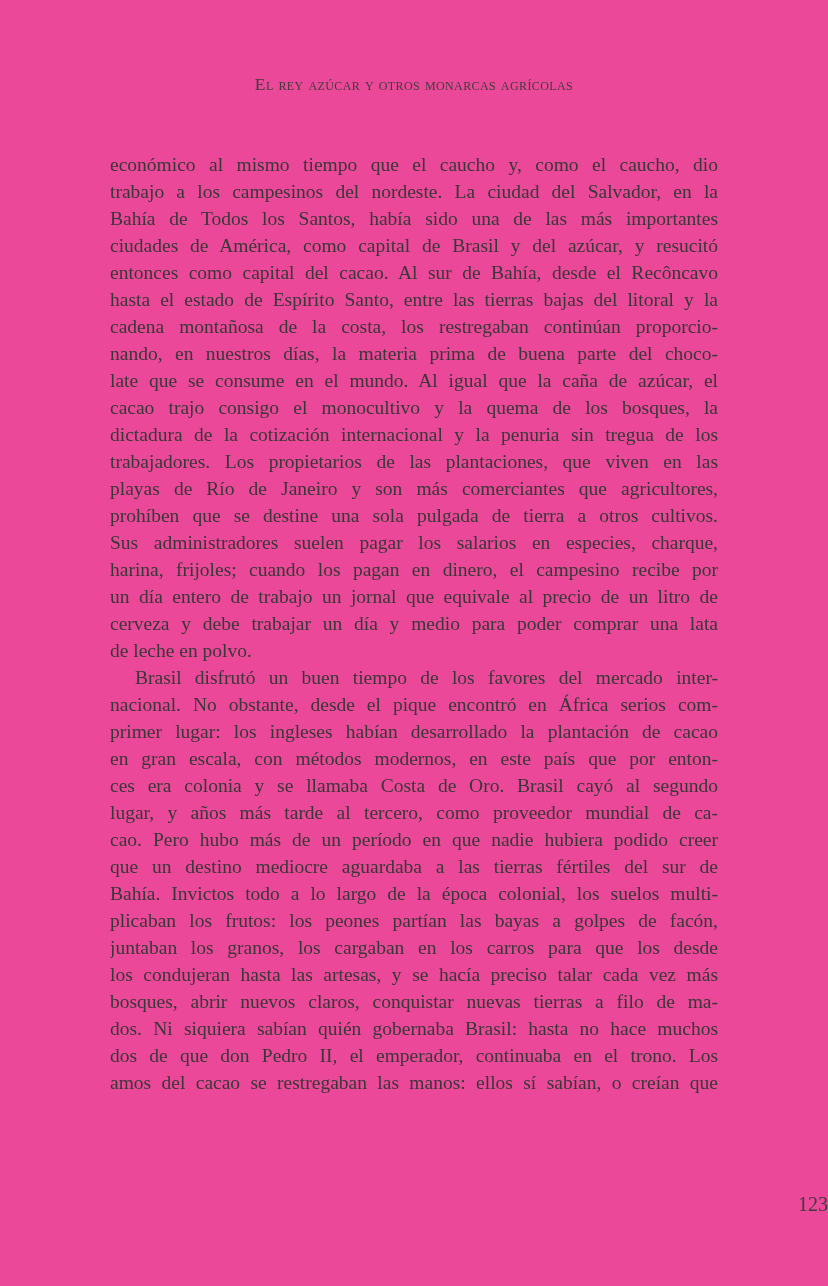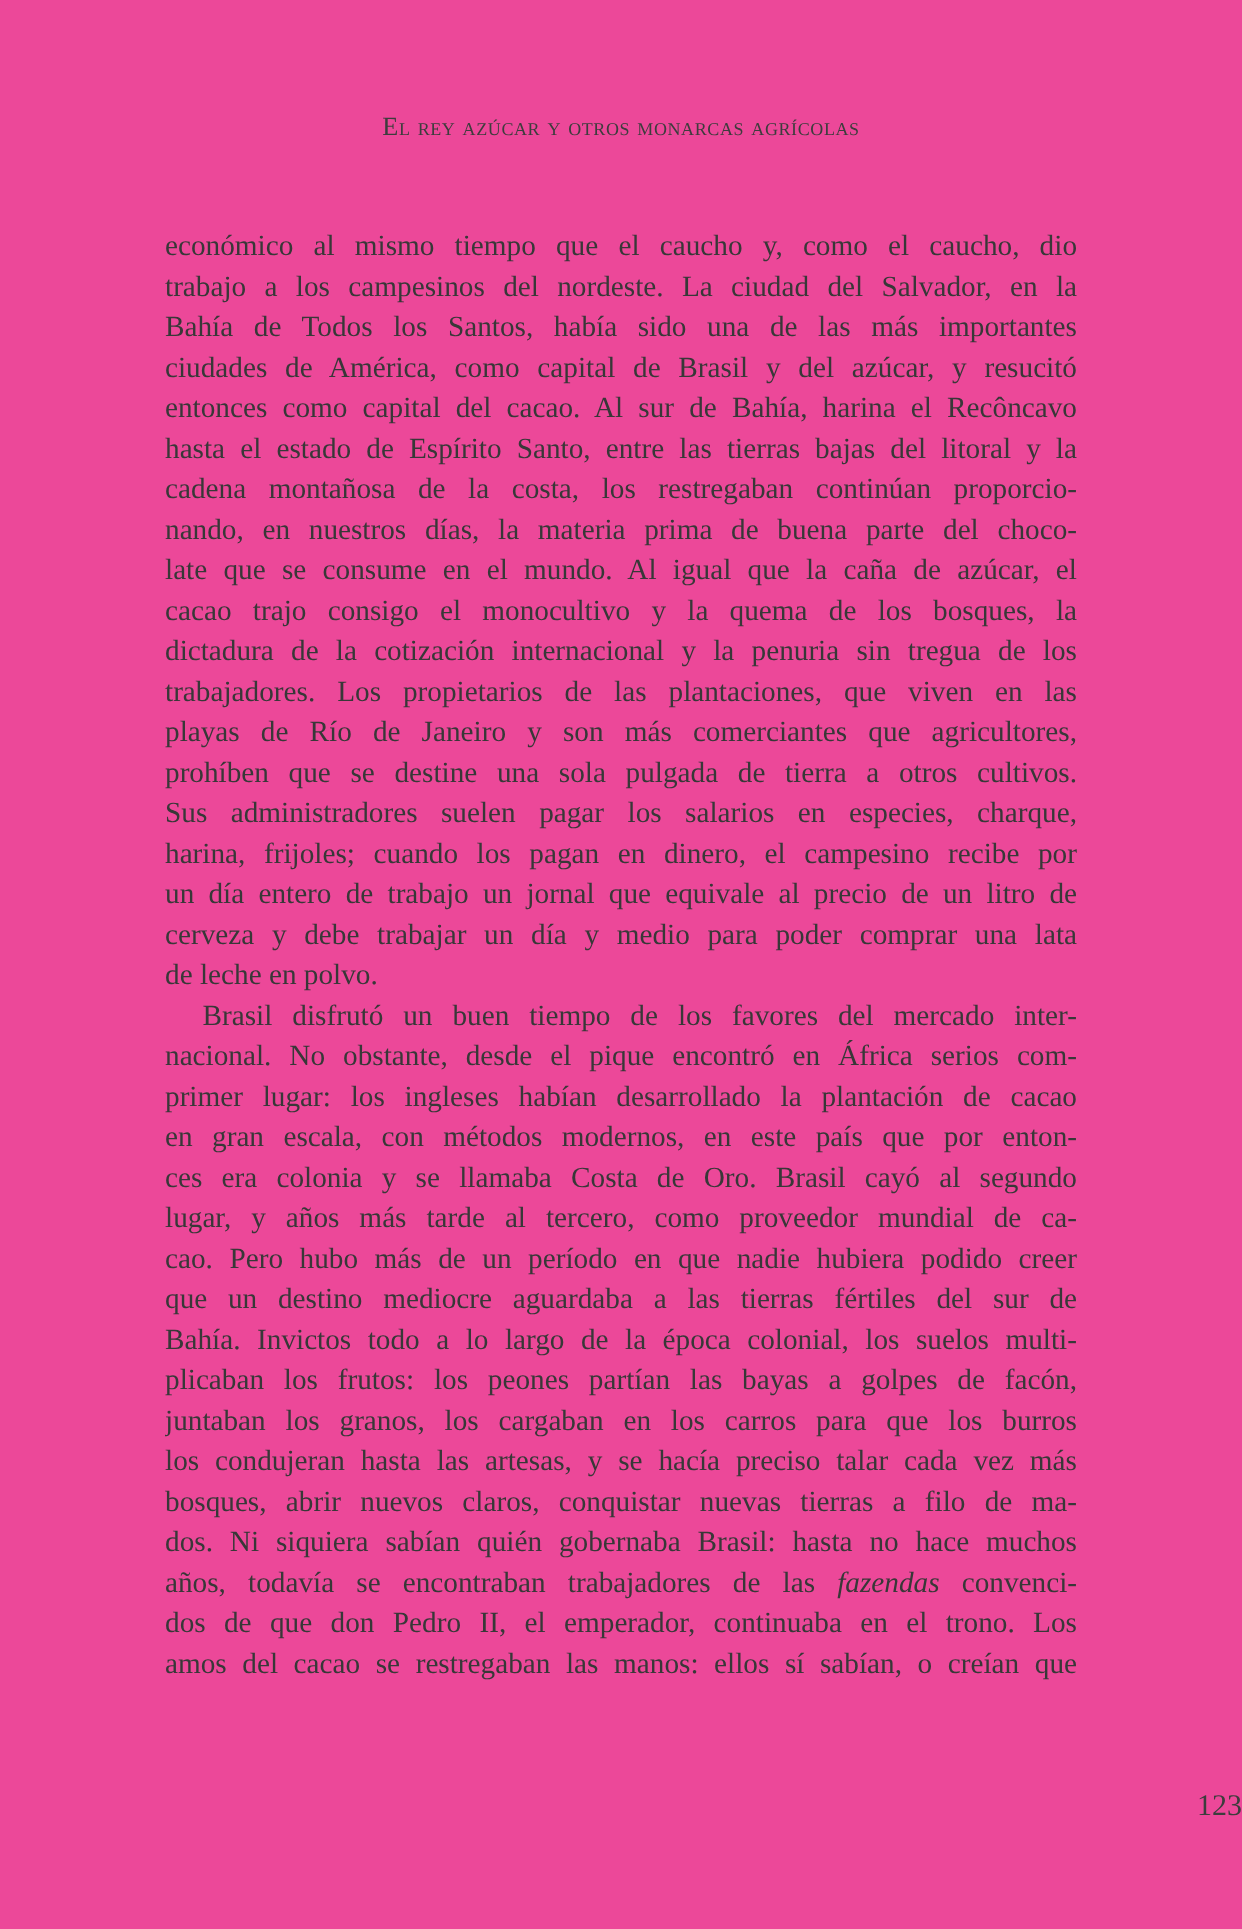--- a/index.html
+++ b/index.html
@@ -54,21 +54,21 @@
 <body>
 
 <div class="page">
   <div class="running-head">El rey azúcar y otros monarcas agrícolas</div>
 
   <div class="body-text">
       <div class="line">económico al mismo tiempo que el caucho y, como el caucho, dio</div>
       <div class="line">trabajo a los campesinos del nordeste. La ciudad del Salvador, en la</div>
       <div class="line">Bahía de Todos los Santos, había sido una de las más importantes</div>
       <div class="line">ciudades de América, como capital de Brasil y del azúcar, y resucitó</div>
-      <div class="line">entonces como capital del cacao. Al sur de Bahía, harina el Recôncavo</div>
+      <div class="line">entonces como capital del cacao. Al sur de Bahía, desde el Recôncavo</div>
       <div class="line">hasta el estado de Espírito Santo, entre las tierras bajas del litoral y la</div>
       <div class="line">cadena montañosa de la costa, los restregaban continúan proporcio-</div>
       <div class="line">nando, en nuestros días, la materia prima de buena parte del choco-</div>
       <div class="line">late que se consume en el mundo. Al igual que la caña de azúcar, el</div>
       <div class="line">cacao trajo consigo el monocultivo y la quema de los bosques, la</div>
       <div class="line">dictadura de la cotización internacional y la penuria sin tregua de los</div>
       <div class="line">trabajadores. Los propietarios de las plantaciones, que viven en las</div>
       <div class="line">playas de Río de Janeiro y son más comerciantes que agricultores,</div>
       <div class="line">prohíben que se destine una sola pulgada de tierra a otros cultivos.</div>
       <div class="line">Sus administradores suelen pagar los salarios en especies, charque,</div>
@@ -79,23 +79,22 @@
       <div class="line indent">Brasil disfrutó un buen tiempo de los favores del mercado inter-</div>
       <div class="line">nacional. No obstante, desde el pique encontró en África serios com-</div>
       <div class="line">primer lugar: los ingleses habían desarrollado la plantación de cacao</div>
       <div class="line">en gran escala, con métodos modernos, en este país que por enton-</div>
       <div class="line">ces era colonia y se llamaba Costa de Oro. Brasil cayó al segundo</div>
       <div class="line">lugar, y años más tarde al tercero, como proveedor mundial de ca-</div>
       <div class="line">cao. Pero hubo más de un período en que nadie hubiera podido creer</div>
       <div class="line">que un destino mediocre aguardaba a las tierras fértiles del sur de</div>
       <div class="line">Bahía. Invictos todo a lo largo de la época colonial, los suelos multi-</div>
       <div class="line">plicaban los frutos: los peones partían las bayas a golpes de facón,</div>
-      <div class="line">juntaban los granos, los cargaban en los carros para que los burros</div>
+      <div class="line">juntaban los granos, los cargaban en los carros para que los desde</div>
       <div class="line">los condujeran hasta las artesas, y se hacía preciso talar cada vez más</div>
       <div class="line">bosques, abrir nuevos claros, conquistar nuevas tierras a filo de ma-</div>
       <div class="line">dos. Ni siquiera sabían quién gobernaba Brasil: hasta no hace muchos</div>
-      <div class="line">años, todavía se encontraban trabajadores de las <i>fazendas</i> convenci-</div>
       <div class="line">dos de que don Pedro II, el emperador, continuaba en el trono. Los</div>
       <div class="line">amos del cacao se restregaban las manos: ellos sí sabían, o creían que</div>
     </div>
 
   <div class="page-number">123</div>
 </div>
 
 </body></html>

